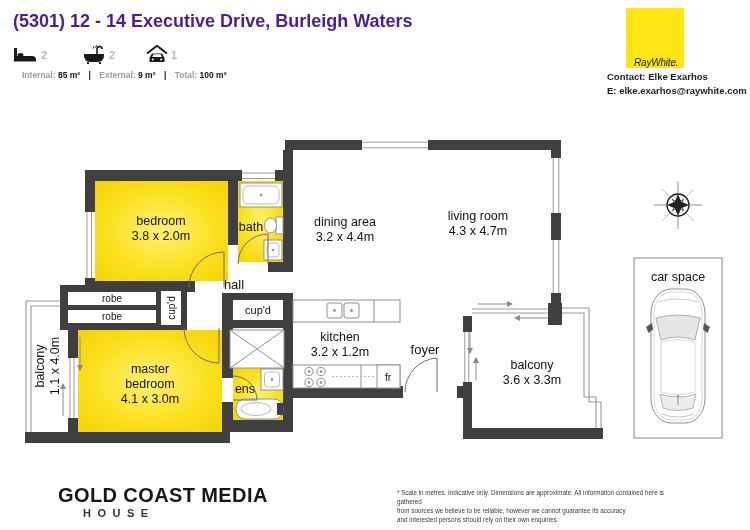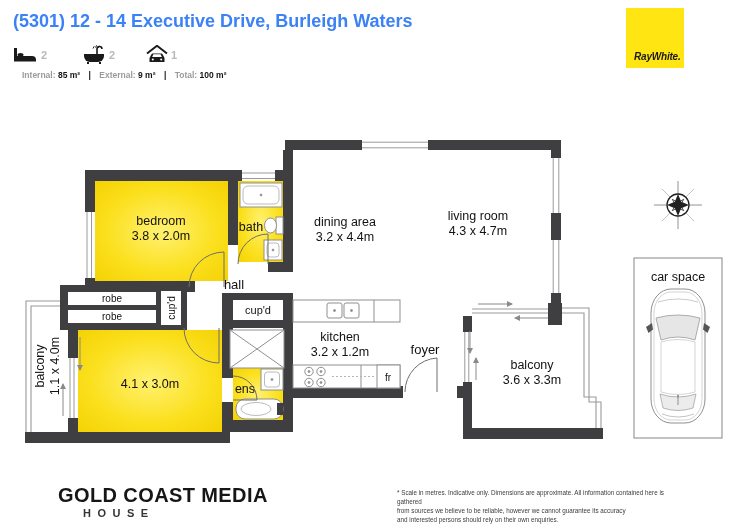--- a/index.html
+++ b/index.html
@@ -1,31 +1,31 @@
 <!DOCTYPE html>
 <html><head>
 <meta charset="utf-8">
 <style>
   html,body{margin:0;padding:0;}
   body{width:750px;height:530px;position:relative;background:#fff;
        font-family:"Liberation Sans","DejaVu Sans",sans-serif;overflow:hidden;}
   #plan-svg{position:absolute;left:0;top:0;}
 
-  .title{position:absolute;left:13px;top:11px;font-size:18px;font-weight:600;color:#3b82f6;}
+  .title{position:absolute;left:13px;top:11px;font-size:18px;font-weight:600;color:#4c1d95;}
 
   .icon{position:absolute;}
   .cnt{position:absolute;font-size:11px;font-weight:700;color:#b9b9b9;}
 
   .areas{position:absolute;left:22px;top:70px;font-size:8.5px;white-space:nowrap;}
   .areas .al{color:#9b9b9b;font-weight:600;}
   .areas .av{color:#141414;font-weight:700;}
   .areas .sep{color:#141414;font-weight:700;padding:0 6px;}
 
   .logo{position:absolute;left:626px;top:8px;width:58px;height:60px;background:#ffe512;}
-  .logo .brand{position:absolute;left:8px;bottom:6px;font-size:10px;font-weight:700;
+  .logo .brand{position:absolute;left:8px;bottom:0;font-size:10px;font-weight:400;
                font-style:italic;color:#1b1b1b;letter-spacing:-0.2px;}
   .contact{position:absolute;left:607px;top:70px;font-size:9.5px;font-weight:600;
            color:#1d1d1f;line-height:14px;}
 
   .lbl{position:absolute;transform:translate(-50%,-50%);text-align:center;color:#121212;
        font-size:12.5px;line-height:15px;white-space:nowrap;}
   .lbl.small{font-size:10px;line-height:11px;}
   .lbl.rot{transform:translate(-50%,-50%) rotate(-90deg);}
   .lbl .wrapname{white-space:normal;width:56px;margin:0 auto;}
 
@@ -264,20 +264,22 @@
   <span class="av">9 m²</span>
   <span class="sep">|</span>
   <span class="al">Total:</span>
   <span class="av">100 m²</span>
 </div>
 
 <div class="logo">
   <span class="brand">RayWhite.</span>
 </div>
 <div class="contact">
+  <div>Contact: Elke Exarhos</div>
+  <div>E: elke.exarhos@raywhite.com</div>
 </div>
 
 <div class="lbl" style="left:161px;top:229px">
   <div>bedroom</div>
   <div>3.8 x 2.0m</div>
 </div>
 <div class="lbl" style="left:251px;top:227px">bath</div>
 <div class="lbl" style="left:345px;top:230px">
   <div>dining area</div>
   <div>3.2 x 4.4m</div>
@@ -285,20 +287,21 @@
 <div class="lbl" style="left:478px;top:224px">
   <div>living room</div>
   <div>4.3 x 4.7m</div>
 </div>
 <div class="lbl" style="left:234px;top:284px;font-size:13px">hall</div>
 <div class="lbl small" style="left:112px;top:298px">robe</div>
 <div class="lbl small" style="left:112px;top:316px">robe</div>
 <div class="lbl small rot" style="left:171px;top:308px">cup'd</div>
 <div class="lbl small" style="left:258px;top:310px;font-size:11px">cup'd</div>
 <div class="lbl" style="left:150px;top:384px">
+  <div class="wrapname">master bedroom</div>
   <div>4.1 x 3.0m</div>
 </div>
 <div class="lbl" style="left:245px;top:389px">ens</div>
 <div class="lbl" style="left:340px;top:345px">
   <div>kitchen</div>
   <div>3.2 x 1.2m</div>
 </div>
 <div class="lbl small" style="left:388px;top:377px">fr</div>
 <div class="lbl" style="left:425px;top:349px;font-size:13px">foyer</div>
 <div class="lbl rot" style="left:48px;top:366px">

